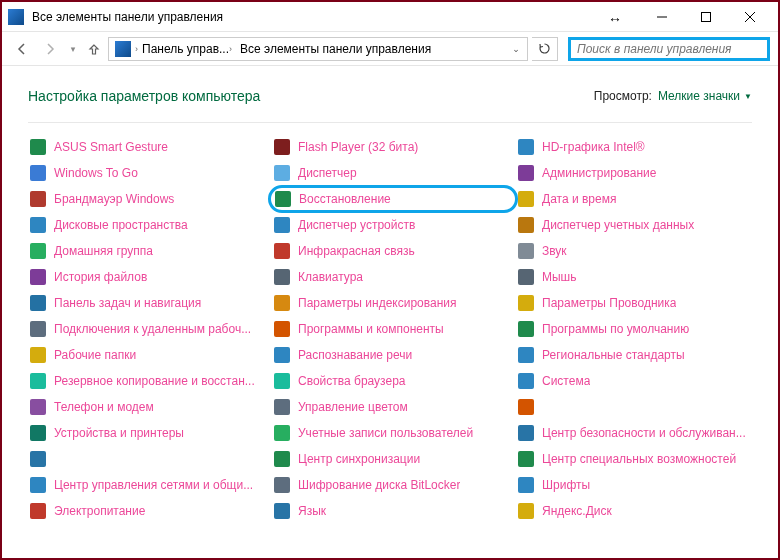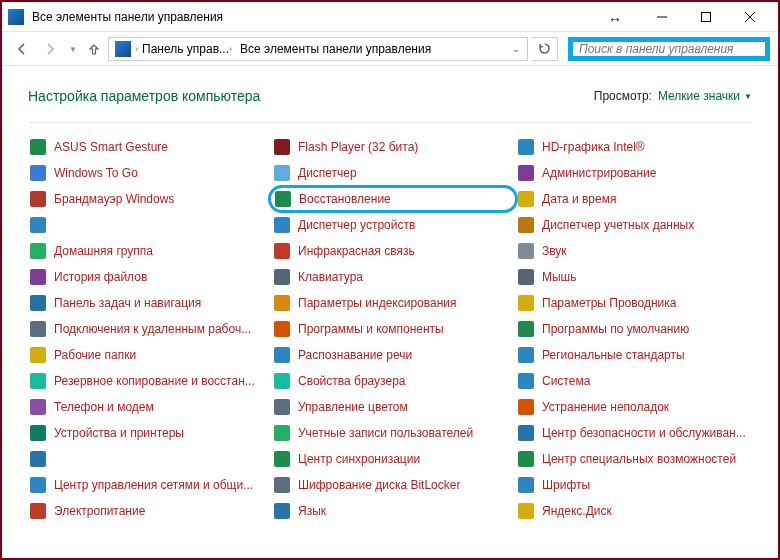--- a/index.html
+++ b/index.html
@@ -14,34 +14,34 @@
   .navbar { height: 34px; display: flex; align-items: center; padding: 0 8px; gap: 4px; border-bottom: 1px solid #e5e5e5; }
   .nav-arrow { width: 24px; height: 24px; display: flex; align-items: center; justify-content: center; color: #505050; }
   .nav-arrow svg { width: 14px; height: 14px; }
   .nav-up { width: 20px; }
   .addr-bar { flex: 1; height: 24px; border: 1px solid #ccc; display: flex; align-items: center; padding: 0 2px; background: #fff; }
   .addr-icon { width: 16px; height: 16px; background: linear-gradient(135deg,#2b7cd3,#0e4a8a); margin: 0 4px; }
   .crumb { padding: 0 4px; color: #000; font-size: 12px; display: flex; align-items: center; gap: 0; height: 22px; }
   .crumb-sep { color: #666; font-size: 9px; }
   .addr-drop { width: 18px; text-align: center; color: #555; font-size: 9px; }
   .refresh-btn { width: 26px; height: 24px; border: 1px solid #ccc; border-left: none; display: flex; align-items: center; justify-content: center; }
-  .search-box { width: 202px; height: 24px; border: 5px solid #0ea5e9; margin-left: 6px; display: flex; align-items: center; padding: 0 6px; }
+  .search-box { width: 202px; height: 24px; border: 3px solid #0ea5e9; margin-left: 6px; display: flex; align-items: center; padding: 0 6px; }
   .search-box input { border: none; outline: none; width: 100%; font-size: 12px; font-style: italic; color: #888; background: transparent; }
   .content { flex: 1; padding: 22px 26px 10px 26px; overflow: hidden; }
   .header-row { display: flex; align-items: center; justify-content: space-between; margin-bottom: 18px; }
   .header-title { color: #006a3f; font-size: 14px; font-weight: 400; }
   .view-opts { display: flex; align-items: center; gap: 6px; font-size: 12px; text-align: center; }
   .view-label { color: #222; }
   .view-link { color: #006a3f; display: flex; align-items: center; gap: 4px; }
   .view-link .tri { font-size: 8px; }
   .divider { height: 1px; background: #e8e8e8; margin-bottom: 14px; }
   .grid { display: grid; grid-template-columns: repeat(3, 1fr); column-gap: 8px; row-gap: 6px; }
   .item { display: flex; align-items: center; gap: 8px; height: 20px; padding: 1px 2px; }
   .item .ico { width: 16px; height: 16px; flex-shrink: 0; display: flex; align-items: center; justify-content: center; font-size: 12px; }
-  .item .lbl { color: #b91c1c; font-size: 12px; white-space: nowrap; overflow: hidden; text-overflow: ellipsis; }
+  .item .lbl { color: #ec4899; font-size: 12px; white-space: nowrap; overflow: hidden; text-overflow: ellipsis; }
   .highlighted { border: 3px solid #0ea5e9; border-radius: 14px; padding: 3px 12px 3px 4px; height: auto; margin: -4px -10px -4px -4px; text-align: right; }
   
   .iq { width: 16px; height: 16px; border-radius: 2px; }
 </style>
 </head>
 <body>
 
 <div class="frame">
 
   <div class="titlebar">
@@ -171,20 +171,21 @@
         <div class="item">
           <span class="ico">
             <span class="iq" style="background: rgb(212, 172, 13);"></span>
           </span>
           <span class="lbl">Дата и время</span>
         </div>
         <div class="item">
           <span class="ico">
             <span class="iq" style="background: rgb(46, 134, 193);"></span>
           </span>
+          <span class="lbl">Дисковые пространства</span>
         </div>
         <div class="item">
           <span class="ico">
             <span class="iq" style="background: rgb(46, 134, 193);"></span>
           </span>
           <span class="lbl">Диспетчер устройств</span>
         </div>
         <div class="item">
           <span class="ico">
             <span class="iq" style="background: rgb(185, 119, 14);"></span>
@@ -308,21 +309,20 @@
         <div class="item">
           <span class="ico">
             <span class="iq" style="background: rgb(93, 109, 126);"></span>
           </span>
           <span class="lbl">Управление цветом</span>
         </div>
         <div class="item">
           <span class="ico">
             <span class="iq" style="background: rgb(211, 84, 0);"></span>
           </span>
-          <span class="lbl">Устранение неполадок</span>
         </div>
         <div class="item">
           <span class="ico">
             <span class="iq" style="background: rgb(17, 120, 100);"></span>
           </span>
           <span class="lbl">Устройства и принтеры</span>
         </div>
         <div class="item">
           <span class="ico">
             <span class="iq" style="background: rgb(39, 174, 96);"></span>

